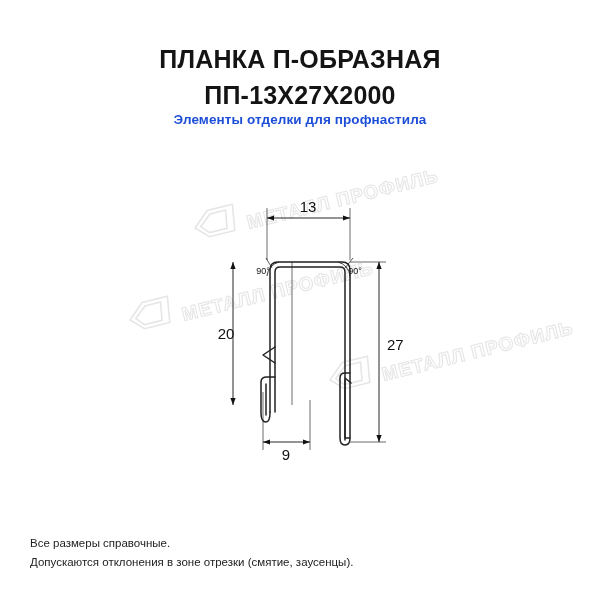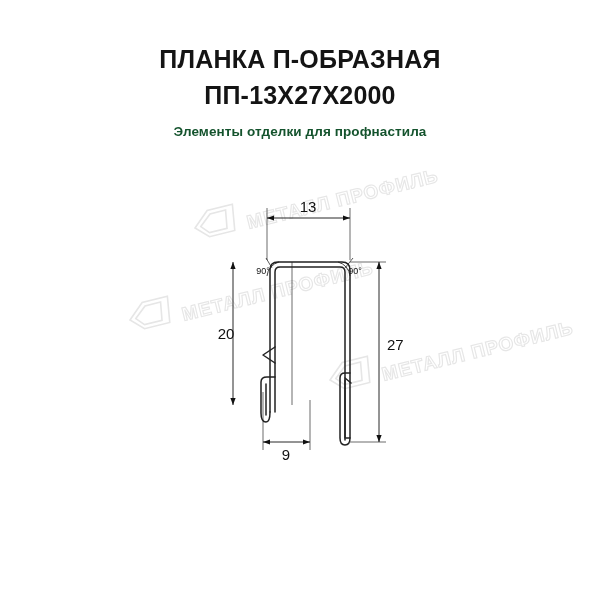--- a/index.html
+++ b/index.html
@@ -40,22 +40,21 @@
     font-weight: bold;
     letter-spacing: 0.2px;
     line-height: 34px;
     color: #141414;
     margin-top: 4px;
     text-align: center;
   }
   .subtitle {
     font-size: 13.5px;
     font-weight: bold;
-    color: #14532d;
-    margin-top: 12px;
+    color: #1d4ed8;
     letter-spacing: 0.1px;
   }
   .drawing {
     position: absolute;
     top: 150px;
     left: 0;
     width: 528px;
     height: 350px;
     padding-left: 20px;
   }
@@ -216,14 +215,18 @@
                  L320,228
                  Q320,223 325,223
                  L330,223"></path>
         <path d="M325,290 L325,230"></path>
 
         <path d="M325,228 L331,233"></path>
       </g>
     </svg>
   </div>
 
+  <div class="footer">
+    <div>Все размеры справочные.</div>
+    <div>Допускаются отклонения в зоне отрезки (смятие, заусенцы).</div>
+  </div>
 
 </div>
 
 </body></html>

